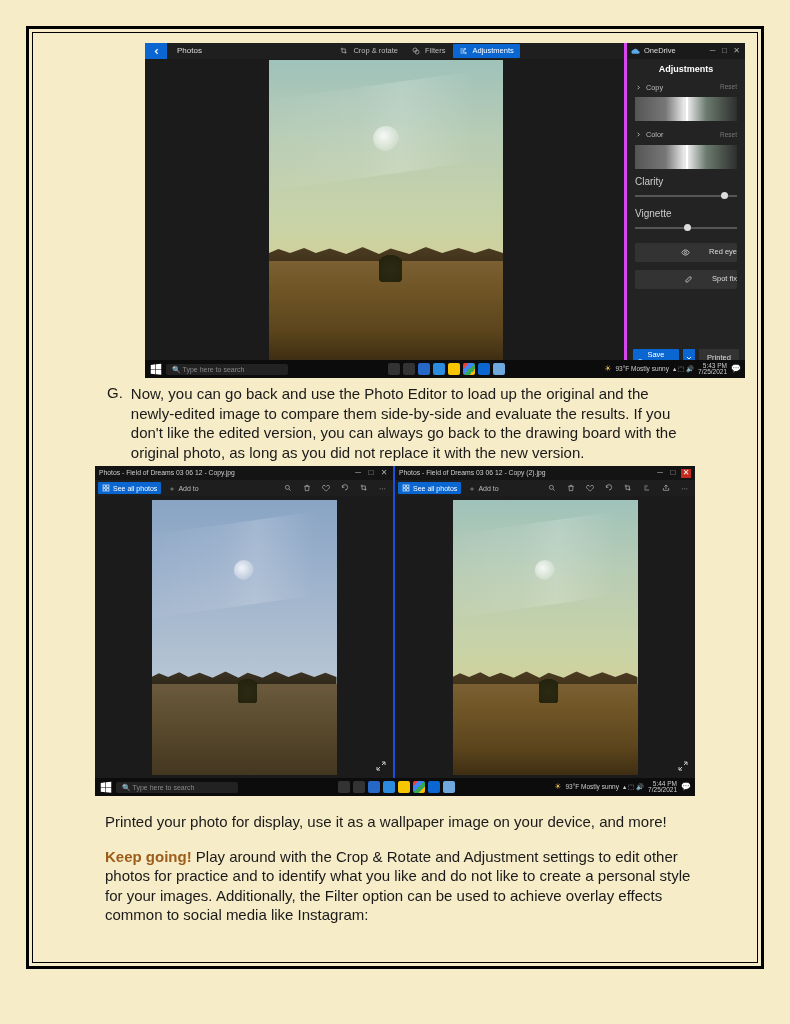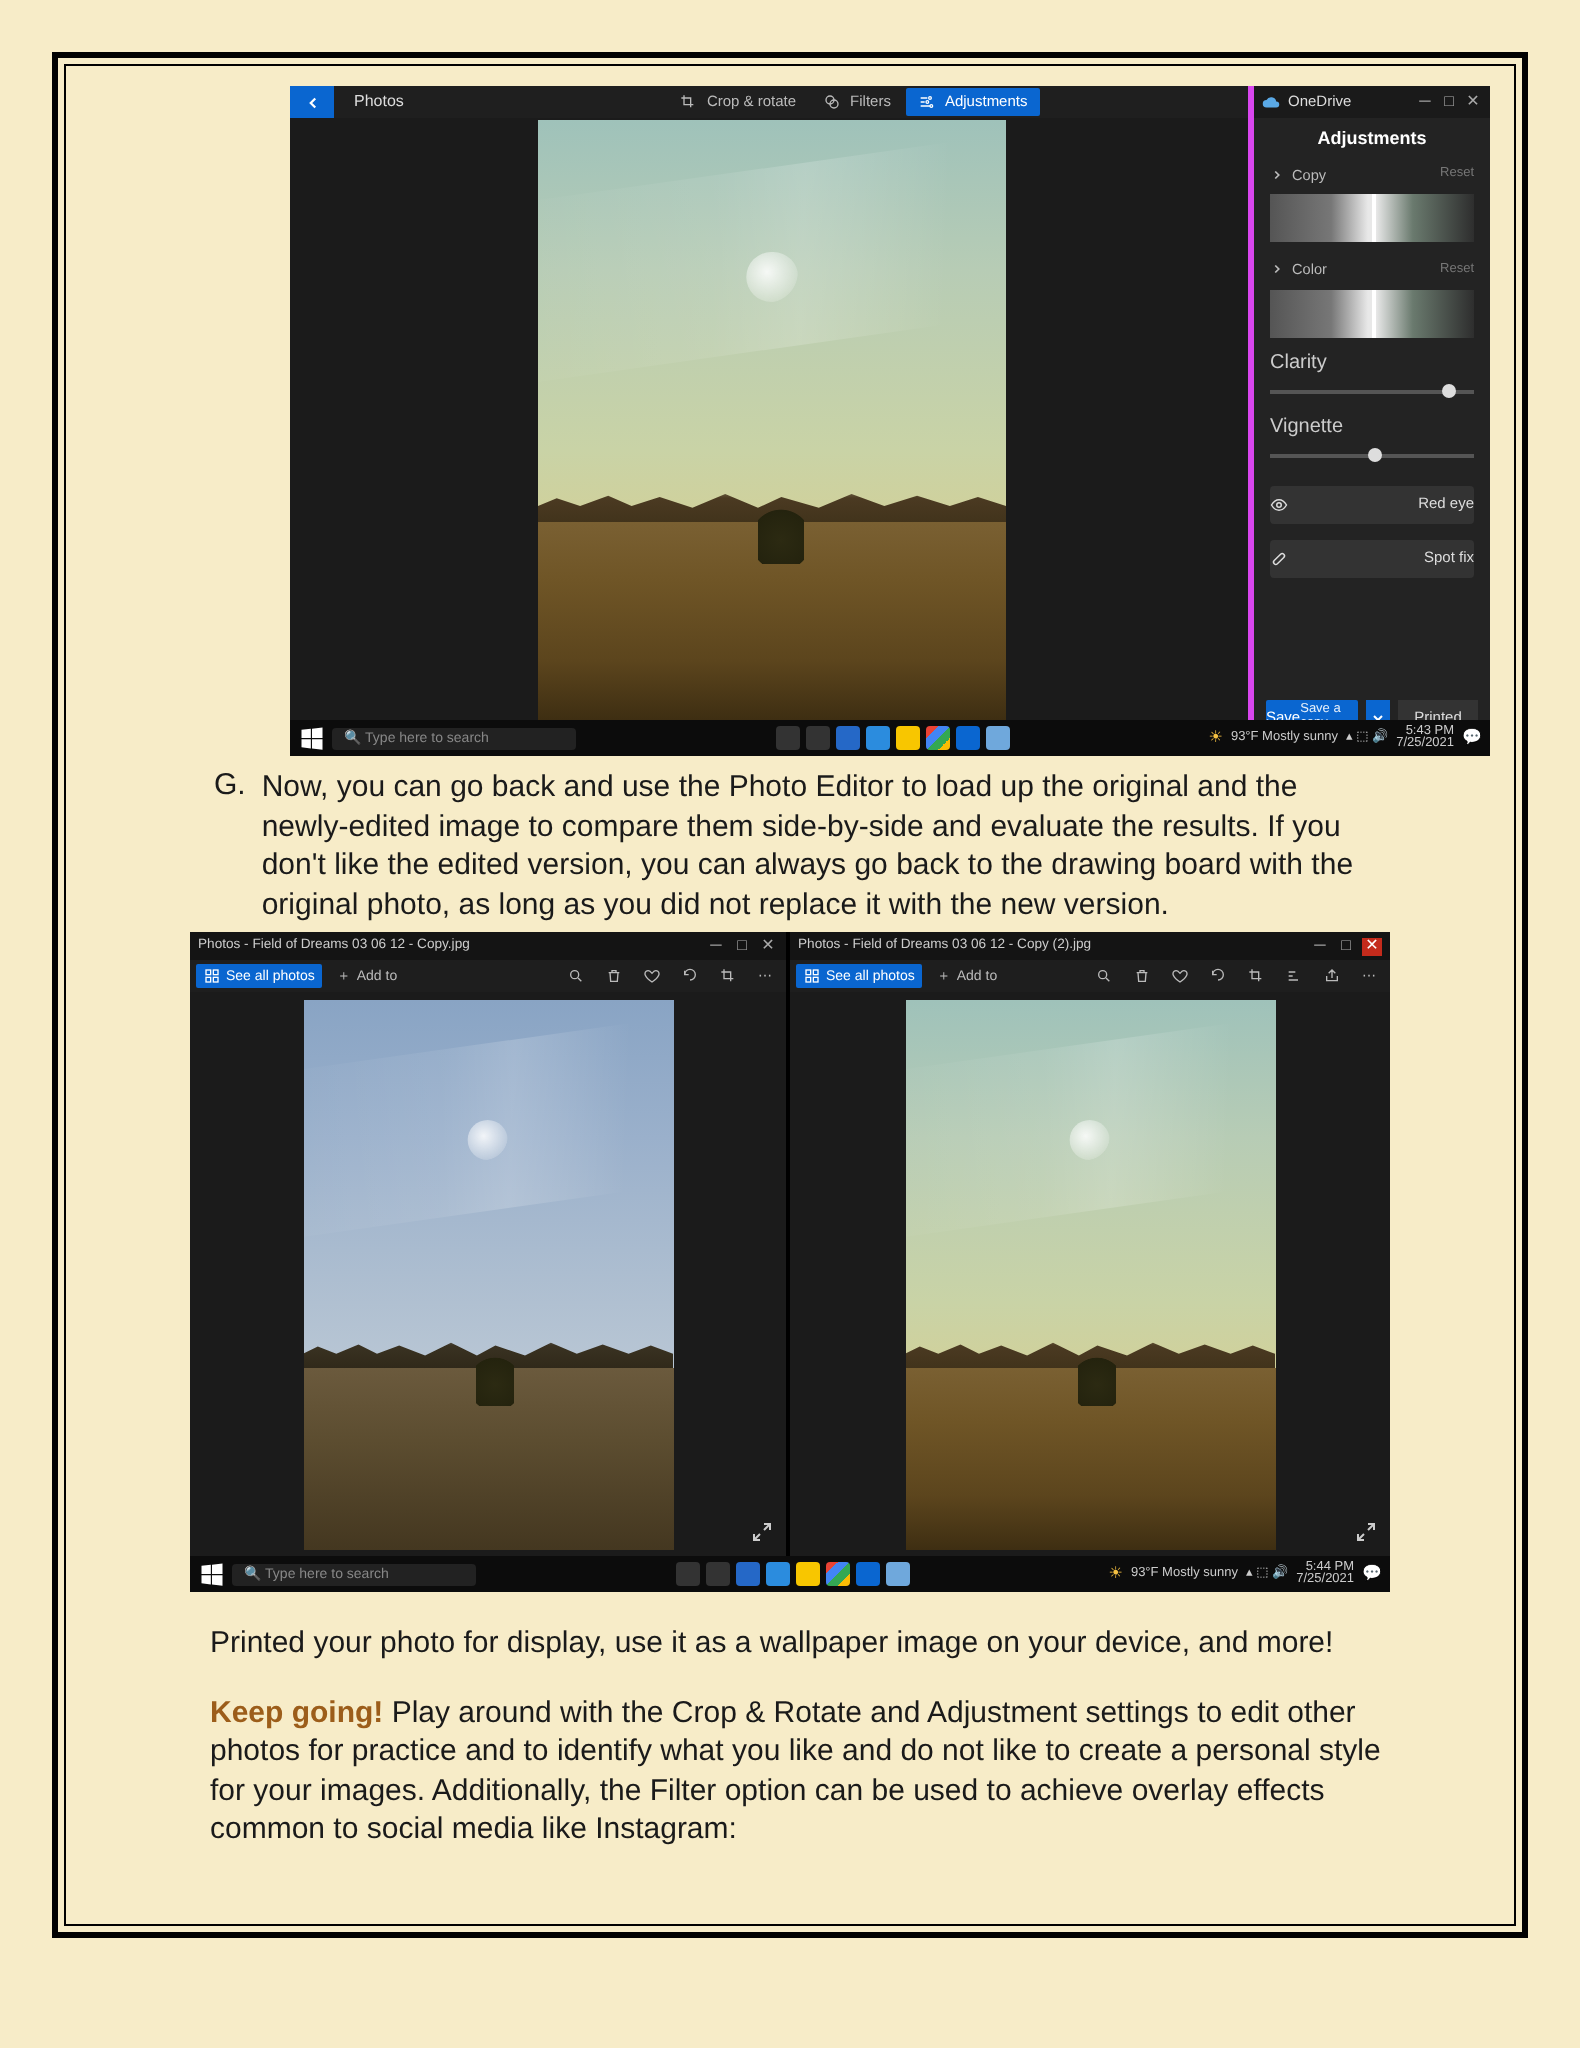--- a/index.html
+++ b/index.html
@@ -21,21 +21,21 @@
   }
   .frame-inner{
     border:1.5px solid #000;
     padding:10px 12px 22px 12px;
     background:#f7ecc8;
   }
 
   
   .shot{
     position:relative;
-    background:#000000;
+    background:#1d4ed8;
     color:#ddd;
     font-size:8px;
     line-height:1;
     display:block;
   }
   .taskbar{
     position:absolute;left:0;right:0;bottom:0;height:18px;
     background:#0c0c0c;display:flex;align-items:center;
     padding:0 4px;gap:3px;
     box-sizing:border-box;
@@ -97,26 +97,26 @@
   }
   .adj-histo .mid{position:absolute;left:50%;top:0;bottom:0;width:2px;background:#fff}
 
   .slider-block{padding:2px 8px 6px 8px;font-size:10px;color:#ccc}
   .slider{height:10px;position:relative;margin-top:4px}
   .slider-track{position:absolute;left:0;right:0;top:4px;height:2px;background:#555}
   .slider-thumb{position:absolute;top:1.5px;width:7px;height:7px;border-radius:50%;background:#ddd}
 
   .panel-btn{
     margin:4px 8px;padding:5px 0;text-align:center;font-size:7.5px;
-    background:#333;color:#ddd;border-radius:2px;display:flex;align-items:center;justify-content:space-between;gap:19px
+    background:#333;color:#ddd;border-radius:2px;display:flex;align-items:center;justify-content:flex-end;gap:19px
   }
   .panel-flex{flex:1}
   .save-row{display:flex;gap:4px;padding:4px 6px}
   .save-main{
-    flex:1;display:flex;flex-direction:row;align-items:center;justify-content:flex-start;
+    flex:1;display:flex;flex-direction:column;align-items:center;justify-content:flex-start;
     background:#0a66d0;color:#fff;font-size:7.5px;border-radius:1px;padding:2px 0;position:relative
   }
   .save-main .sub{font-size:6.5px;opacity:.9;display:flex;align-items:center;gap:3px}
   .save-chevron{width:12px;background:#0a66d0;display:flex;align-items:center;justify-content:center;color:#fff;font-size:8px}
   .save-cancel{flex:0 0 40px;background:#333;color:#ddd;display:flex;align-items:center;justify-content:center;font-size:7.5px}
 
   .editor-canvas{
     position:absolute;top:16px;left:0;right:118px;bottom:18px;
     background:#1b1b1b;display:flex;align-items:center;justify-content:center;
   }

